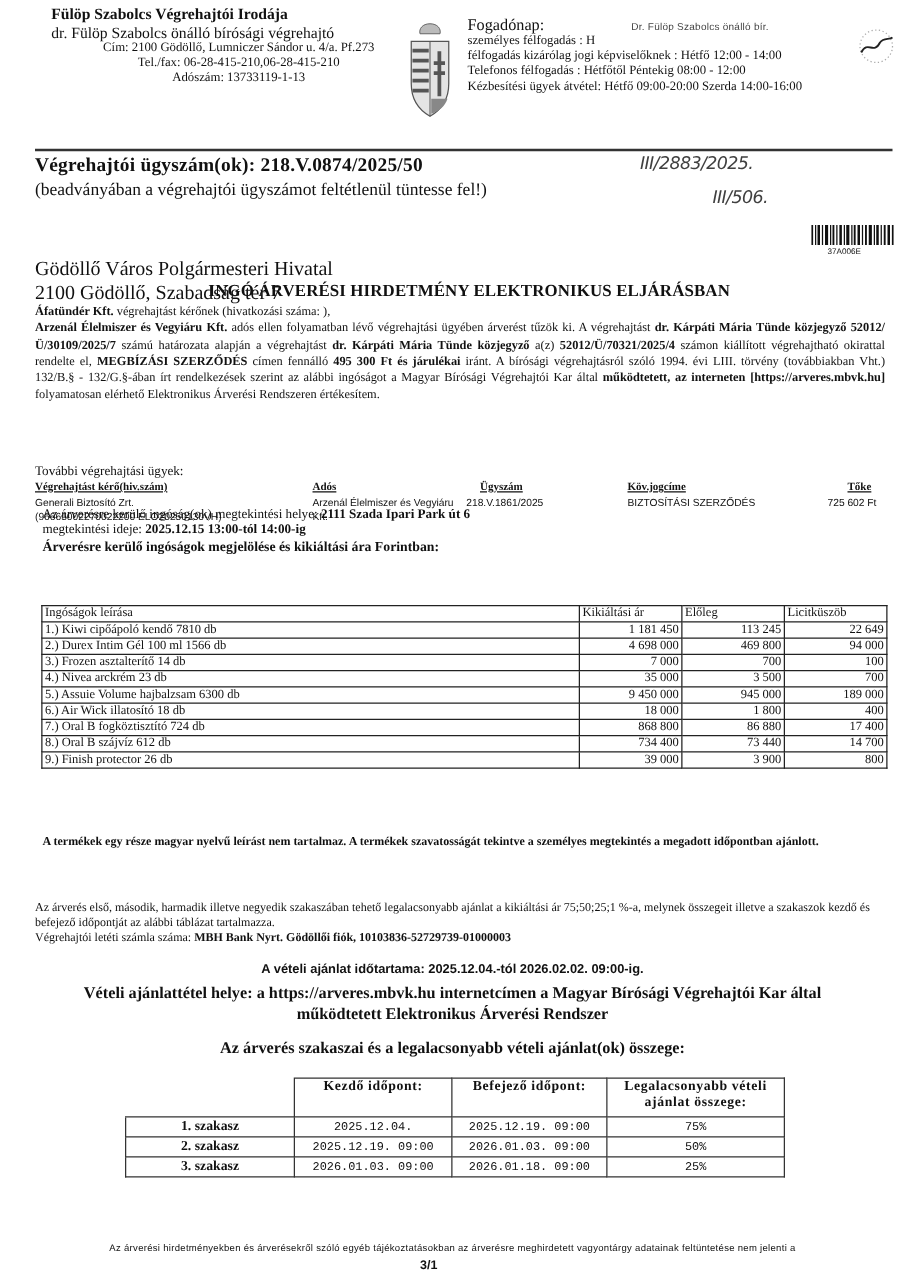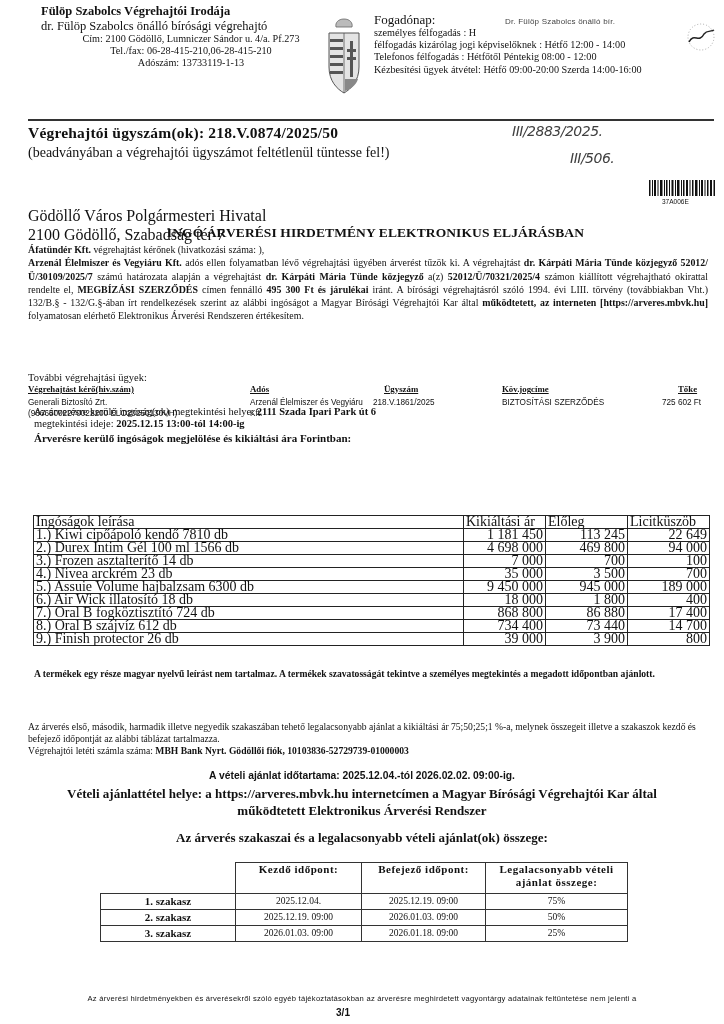--- a/index.html
+++ b/index.html
@@ -27,34 +27,34 @@
   .intro { left:28px; top:243px; width:680px; font-size:9.9px; line-height:13.3px; text-align:justify; }
   .intro b { font-weight:bold; }
   .further { left:28px; top:371px; width:690px; }
   .further .ttl { font-size:10.5px; line-height:13px; }
   .further-grid { font-family:"Liberation Sans", sans-serif; font-size:8.2px; line-height:10.5px; position:relative; height:34px; }
   .further-grid .h { font-family:"Liberation Serif", serif; font-size:8.8px; font-weight:bold; text-decoration:underline; position:absolute; top:0; }
   .further-grid .c { position:absolute; top:14px; }
   .view { left:34px; top:406px; font-size:10.5px; line-height:12px; }
   .view b { font-weight:bold; }
   .items-title { left:34px; top:432px; font-size:11px; font-weight:bold; }
-  table.items { position:absolute; left:33px; top:484px; border-collapse:collapse; font-size:14px;margin-top:31px; }
+  table.items { position:absolute; left:33px; top:484px; border-collapse:collapse; font-size:10px; }
   table.items td { border:1.3px solid #222; height:12px; padding:0 2px; line-height:12px; }
   table.items td.num { text-align:right; }
   .note1 { left:34px; top:667px; width:670px; font-size:9.6px; font-weight:bold; line-height:13px; }
   .note2 { left:28px; top:721px; width:680px; font-size:9.6px; line-height:12px; }
   .note2 b { font-weight:bold; }
   .offer-period { left:0; width:724px; top:770px; text-align:center; font-size:10.3px; font-weight:bold; font-family:"Liberation Sans", sans-serif; }
   .offer-place { left:50px; width:624px; top:785px; text-align:center; font-size:13px; font-weight:bold; line-height:17px; }
   .stages-title { left:0; width:724px; top:830px; text-align:center; font-size:13px; font-weight:bold; }
   table.stages { position:absolute; left:100px; top:862px; border-collapse:collapse; font-size:10.5px; }
   table.stages td { border:1.2px solid #333; text-align:center; height:15px; padding:0; line-height:15px; }
   table.stages td.hd { font-weight:bold; font-size:11px; letter-spacing:0.5px; line-height:13px; vertical-align:top; height:30px; }
   table.stages td.stage { font-weight:bold; font-size:11px; }
-  table.stages td.val { font-family:Liberation Serif, serif; font-size:9.5px; }
+  table.stages td.val { font-family:Liberation Mono, monospace; font-size:9.5px; }
   .footer { left:0; width:724px; top:994px; text-align:center; font-size:7.6px; font-family:"Liberation Sans", sans-serif; letter-spacing:0.25px; }
   .page-num { left:0; width:686px; top:1007px; text-align:center; font-size:10px; font-weight:bold; font-family:"Liberation Sans", sans-serif; }
 </style>
 </head>
 <body>
 
 <div class="abs hdr-left" style="top:4px;">
   <div class="office">Fülöp Szabolcs Végrehajtói Irodája</div>
   <div class="judge">dr. Fülöp Szabolcs önálló bírósági végrehajtó</div>
   <div class="small">Cím: 2100 Gödöllő, Lumniczer Sándor u. 4/a. Pf.273</div>

